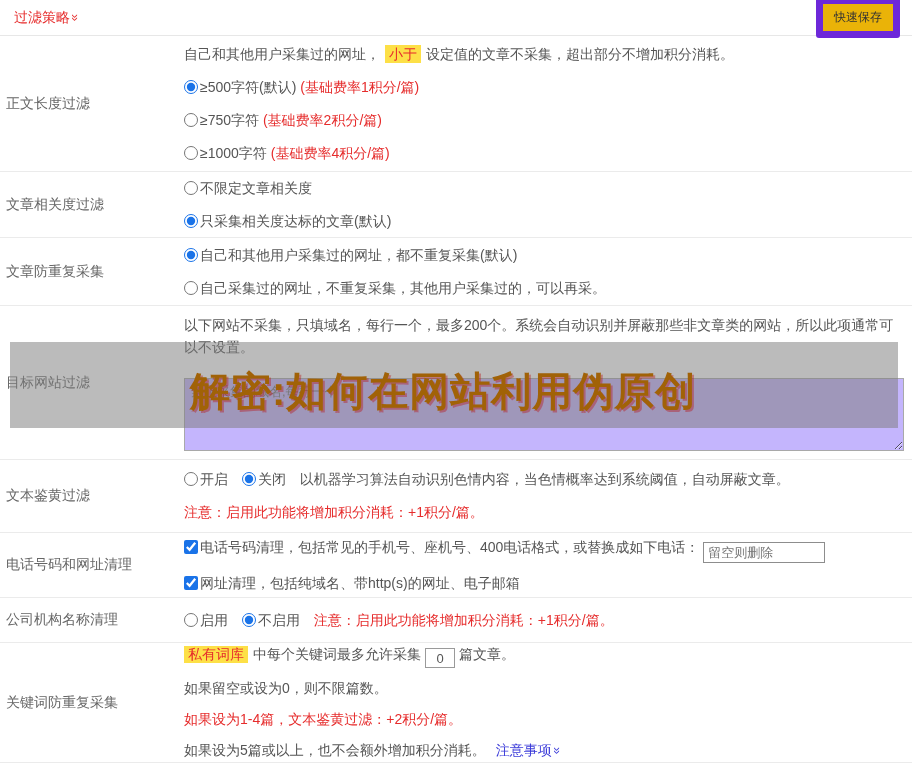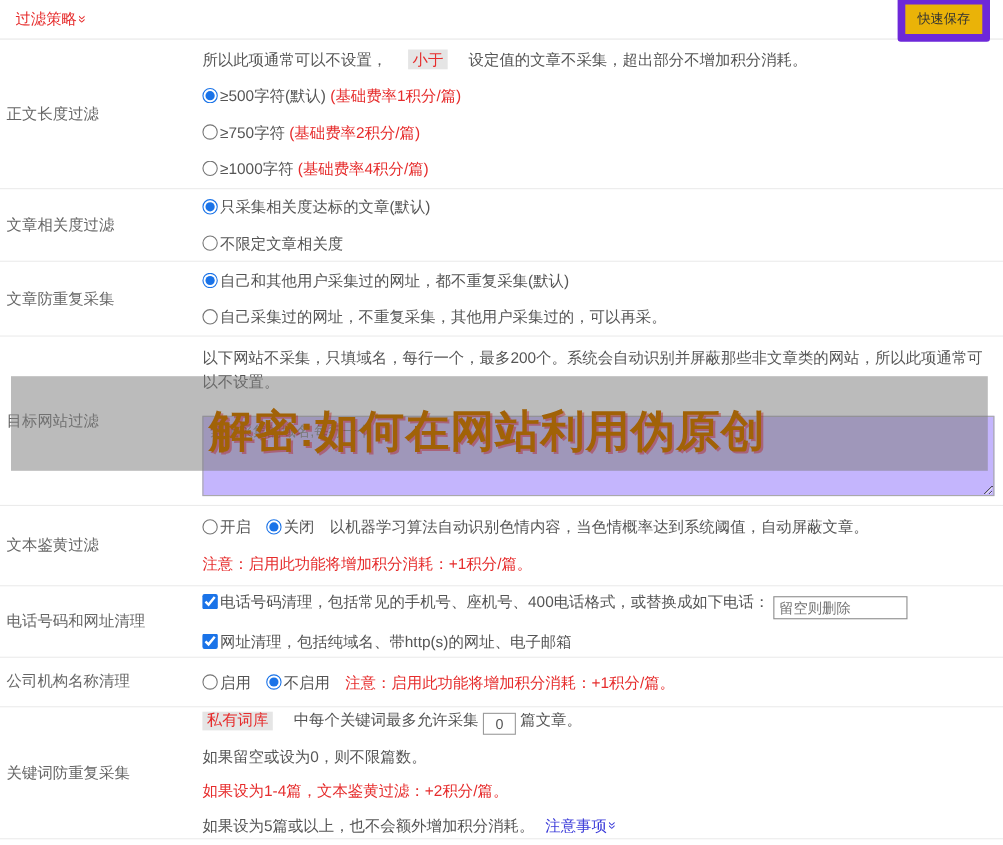--- a/index.html
+++ b/index.html
@@ -27,21 +27,21 @@
   }
   .row-content {
     flex:1; padding:8px 8px 8px 0; display:flex; flex-direction:column;
     justify-content:center;
   }
   .line { line-height:21px; }
   .gap12 > .line + .line { margin-top:12px; }
   .gap10 > .line + .line { margin-top:10px; }
   .red { color:#e62c2c; }
   .tag {
-    color:#e62c2c; background:#e5e5e5; padding:1px 4px; margin:0 19px;
+    color:#e62c2c; background:#fde047; padding:1px 4px; margin:0 5px;
   }
   .link-blue { color:#3b3bd9; cursor:pointer; }
   input[type=radio], input[type=checkbox] {
     accent-color:#1a73e8; width:14px; height:14px; vertical-align:-2px; margin-right:2px;
   }
   .radio-group label { margin-right:10px; }
   textarea {
     width:720px; height:76px; border:1px solid #a9a9a9; resize:both;
     font-family:"Liberation Sans","DejaVu Sans",sans-serif; font-size:13px;
     color:#555; padding:4px 6px; background:#c4b5fd;
@@ -77,42 +77,42 @@
     <span class="topbar-title">
       <span>过滤策略</span><span class="chev">»</span>
     </span>
     <button class="save-btn">快速保存</button>
   </div>
 
   <div class="form-row" style="height:136px;">
     <div class="row-label">正文长度过滤</div>
     <div class="row-content gap12">
       <div class="line">
-        <span>所以此项通常可以不设置，</span><span class="tag">小于</span><span>设定值的文章不采集，超出部分不增加积分消耗。</span>
+        <span>自己和其他用户采集过的网址，</span><span class="tag">小于</span><span>设定值的文章不采集，超出部分不增加积分消耗。</span>
       </div>
       <div class="line">
         <label><input type="radio" name="bodylen" checked="" style=""><span class="opt">≥500字符(默认)</span></label>
         <span class="red opt-note">(基础费率1积分/篇)</span>
       </div>
       <div class="line">
         <label><input type="radio" name="bodylen" style=""><span class="opt">≥750字符</span></label>
         <span class="red opt-note">(基础费率2积分/篇)</span>
       </div>
       <div class="line">
         <label><input type="radio" name="bodylen" style=""><span class="opt">≥1000字符</span></label>
         <span class="red opt-note">(基础费率4积分/篇)</span>
       </div>
     </div>
   </div>
 
   <div class="form-row" style="height:66px;">
     <div class="row-label">文章相关度过滤</div>
     <div class="row-content gap12">
+      <div class="line"><label><input type="radio" name="relev" style=""><span>不限定文章相关度</span></label></div>
       <div class="line"><label><input type="radio" name="relev" checked="" style=""><span>只采集相关度达标的文章(默认)</span></label></div>
-      <div class="line"><label><input type="radio" name="relev" style=""><span>不限定文章相关度</span></label></div>
     </div>
   </div>
 
   <div class="form-row" style="height:68px;">
     <div class="row-label">文章防重复采集</div>
     <div class="row-content gap12">
       <div class="line"><label><input type="radio" name="dedup" checked="" style=""><span>自己和其他用户采集过的网址，都不重复采集(默认)</span></label></div>
       <div class="line"><label><input type="radio" name="dedup" style=""><span>自己采集过的网址，不重复采集，其他用户采集过的，可以再采。</span></label></div>
     </div>
   </div>

